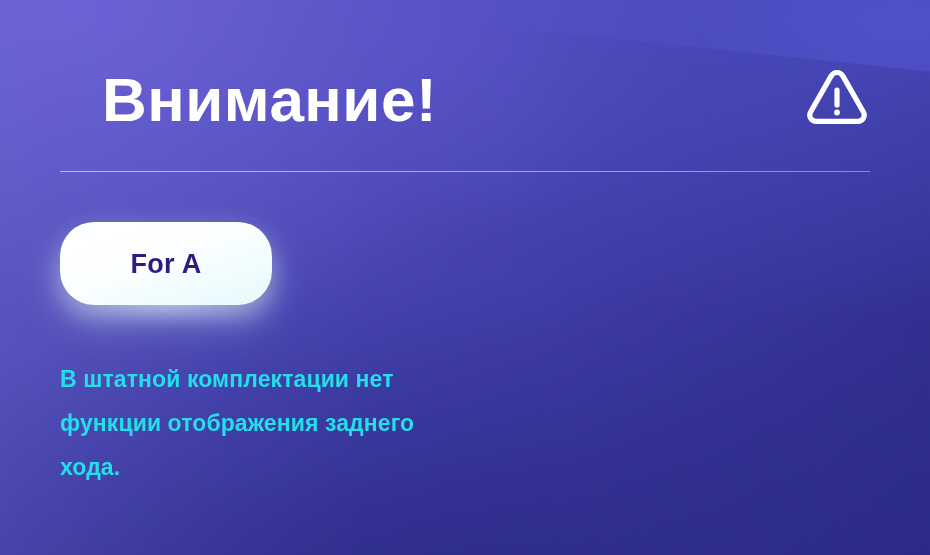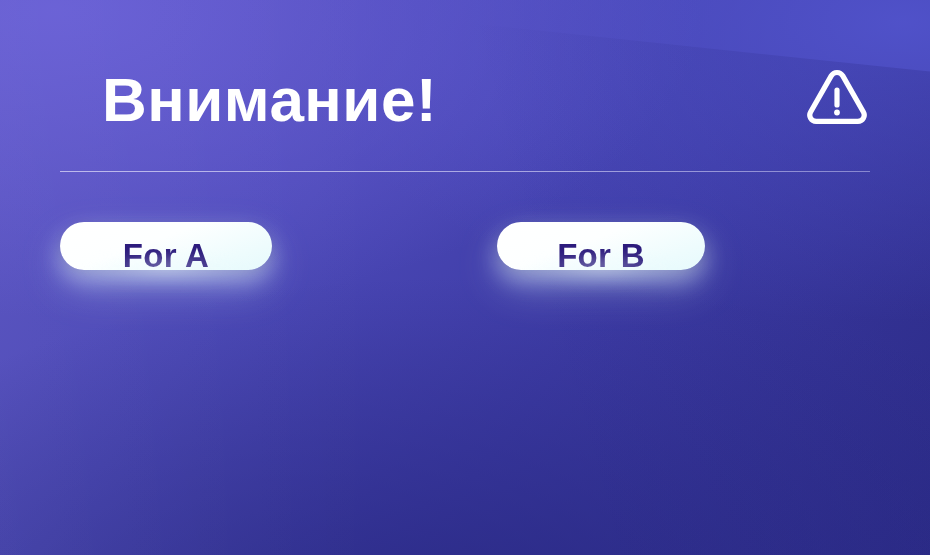--- a/index.html
+++ b/index.html
@@ -101,27 +101,27 @@
     width: 930px;
   }
 
   .col { position: absolute; top: 0; }
   .col-a { left: 60px;  width: 400px; }
   .col-b { left: 497px; width: 400px; }
 
   .pill {
     position: relative;
     display: block;
-    height: 48px;
+    height: 83px;
     border: 0;
     border-radius: 34px;
     padding: 0;
     color: #2d1c7d;
     font-family: "Liberation Sans", sans-serif;
-    font-size: 33px;
+    font-size: 27px;
     font-weight: 700;
     letter-spacing: 0.3px;
     text-align: center;
     line-height: 68px;
     cursor: pointer;
     background: linear-gradient(160deg, #ffffff 0%, #fdffff 42%, #eefcfd 78%, #e6fafc 100%);
     box-shadow:
       0 10px 22px rgba(236, 252, 255, 0.42),
       0 18px 40px rgba(214, 246, 255, 0.28),
       0 3px 8px rgba(20, 18, 80, 0.20);
@@ -178,20 +178,20 @@
       </svg>
     </span>
   </div>
 
   <div class="divider layer"></div>
 
   <div class="columns layer">
 
     <div class="col col-a">
       <button class="pill pill-a">For A</button>
+      <p class="body-text">В штатной комплектации нет функции отображения заднего хода.</p>
     </div>
 
     <div class="col col-b">
-      <button class="pill pill-b">For B</button>
     </div>
 
   </div>
 </div>
 
 </body></html>

